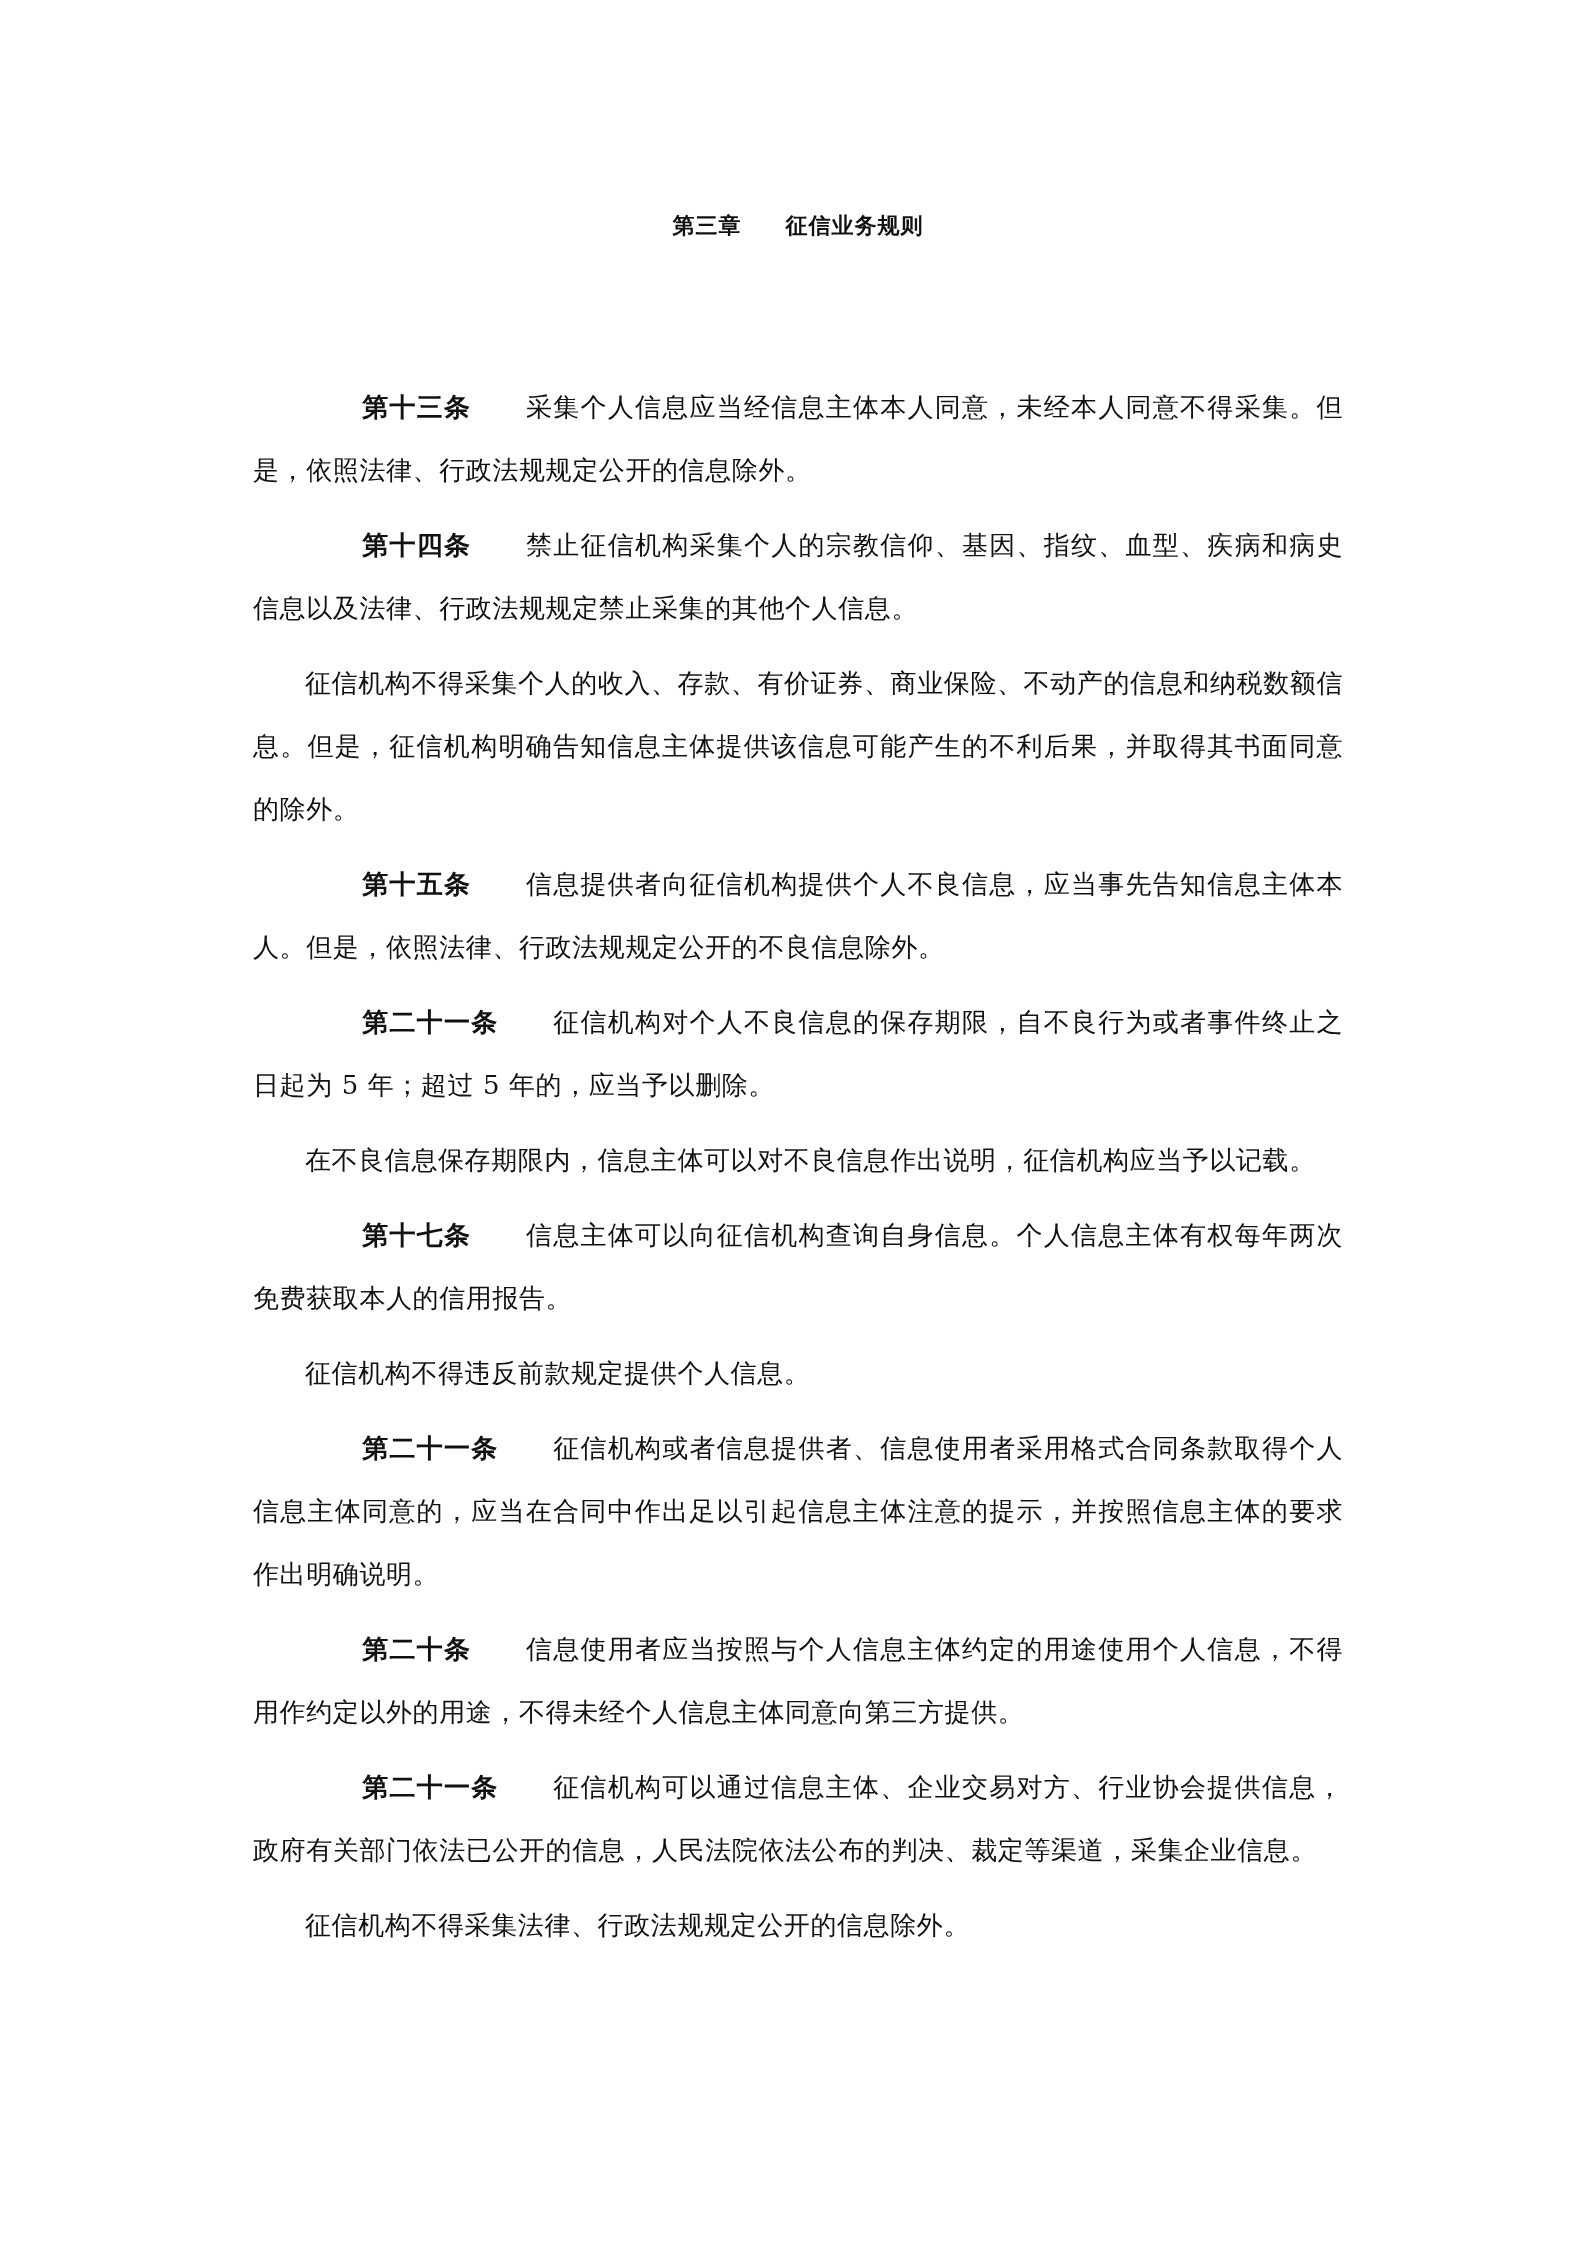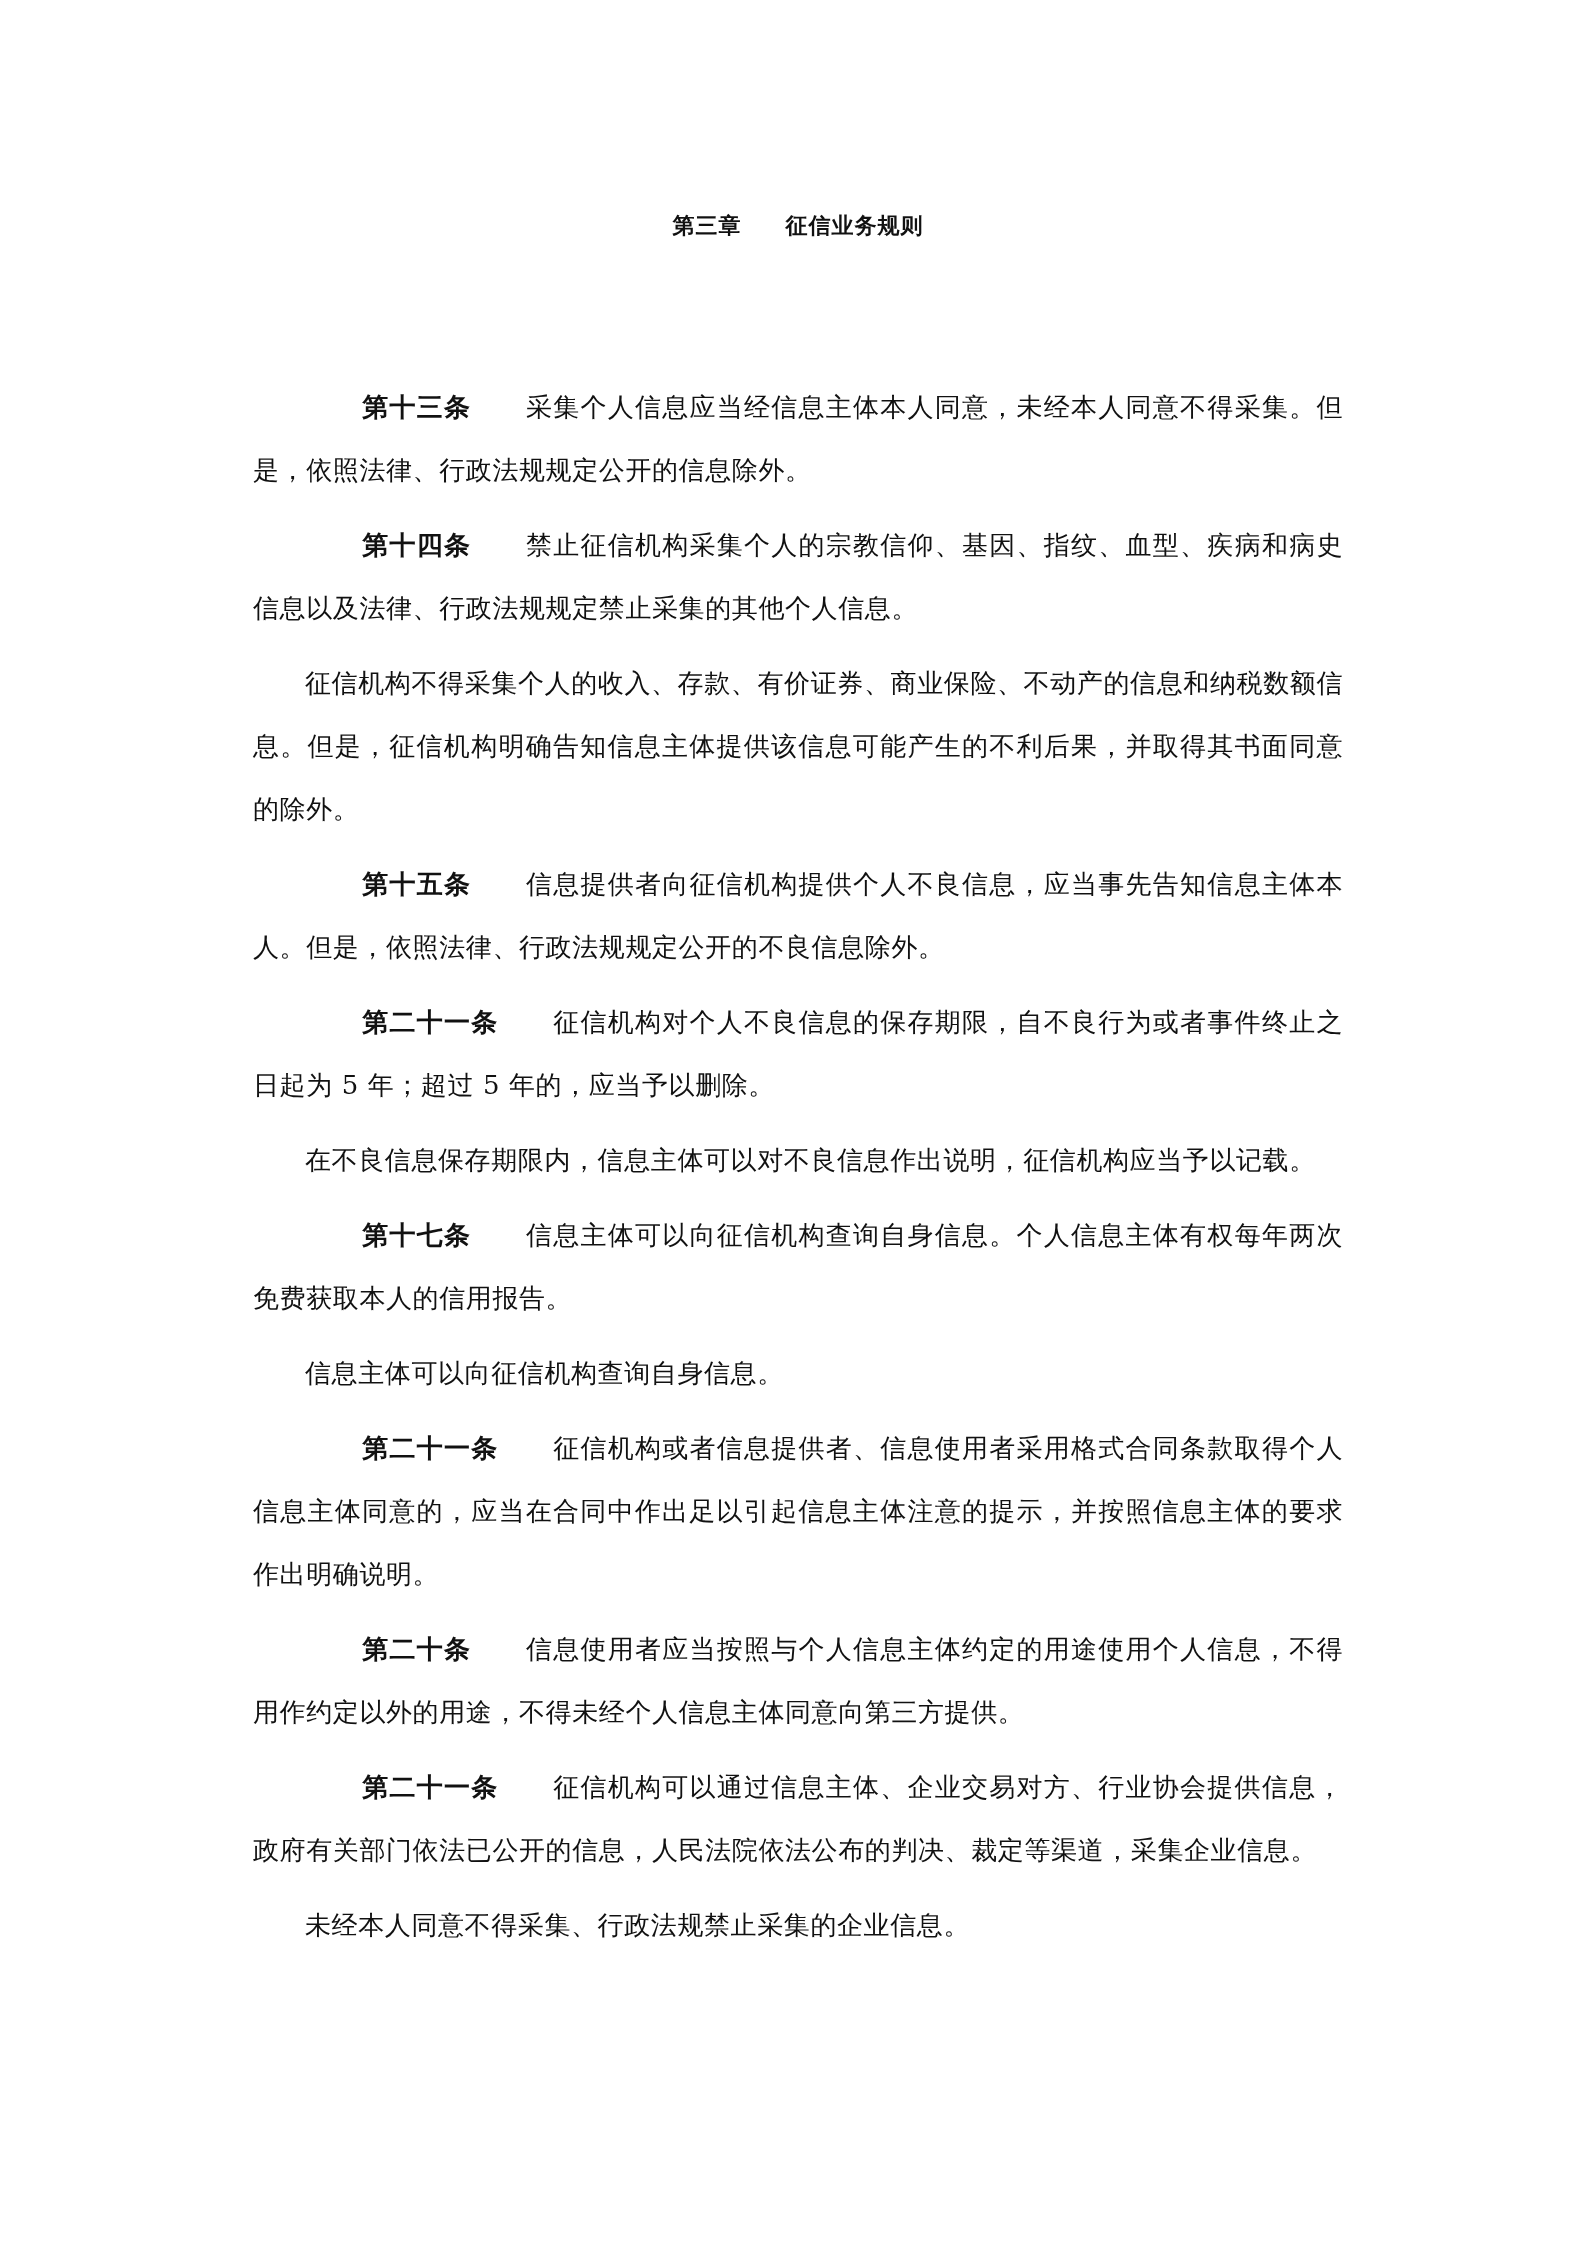--- a/index.html
+++ b/index.html
@@ -26,19 +26,19 @@
   </div>
 
   <div class="body">
     <p class="article"><span class="art-no">第十三条</span><span class="gap"></span><span>采集个人信息应当经信息主体本人同意，未经本人同意不得采集。但是，依照法律、行政法规规定公开的信息除外。</span></p>
     <p class="article"><span class="art-no">第十四条</span><span class="gap"></span><span>禁止征信机构采集个人的宗教信仰、基因、指纹、血型、疾病和病史信息以及法律、行政法规规定禁止采集的其他个人信息。</span></p>
     <p><span>征信机构不得采集个人的收入、存款、有价证券、商业保险、不动产的信息和纳税数额信息。但是，征信机构明确告知信息主体提供该信息可能产生的不利后果，并取得其书面同意的除外。</span></p>
     <p class="article"><span class="art-no">第十五条</span><span class="gap"></span><span>信息提供者向征信机构提供个人不良信息，应当事先告知信息主体本人。但是，依照法律、行政法规规定公开的不良信息除外。</span></p>
     <p class="article"><span class="art-no">第二十一条</span><span class="gap"></span><span>征信机构对个人不良信息的保存期限，自不良行为或者事件终止之日起为 5 年；超过 5 年的，应当予以删除。</span></p>
     <p><span>在不良信息保存期限内，信息主体可以对不良信息作出说明，征信机构应当予以记载。</span></p>
     <p class="article"><span class="art-no">第十七条</span><span class="gap"></span><span>信息主体可以向征信机构查询自身信息。个人信息主体有权每年两次免费获取本人的信用报告。</span></p>
-    <p><span>信息主体可以向征信机构查询自身信息。</span></p>
+    <p><span>征信机构不得违反前款规定提供个人信息。</span></p>
     <p class="article"><span class="art-no">第二十一条</span><span class="gap"></span><span>征信机构或者信息提供者、信息使用者采用格式合同条款取得个人信息主体同意的，应当在合同中作出足以引起信息主体注意的提示，并按照信息主体的要求作出明确说明。</span></p>
     <p class="article"><span class="art-no">第二十条</span><span class="gap"></span><span>信息使用者应当按照与个人信息主体约定的用途使用个人信息，不得用作约定以外的用途，不得未经个人信息主体同意向第三方提供。</span></p>
     <p class="article"><span class="art-no">第二十一条</span><span class="gap"></span><span>征信机构可以通过信息主体、企业交易对方、行业协会提供信息，政府有关部门依法已公开的信息，人民法院依法公布的判决、裁定等渠道，采集企业信息。</span></p>
-    <p><span>未经本人同意不得采集、行政法规禁止采集的企业信息。</span></p>
+    <p><span>征信机构不得采集法律、行政法规规定公开的信息除外。</span></p>
   </div>
 </div>
 
 </body></html>

